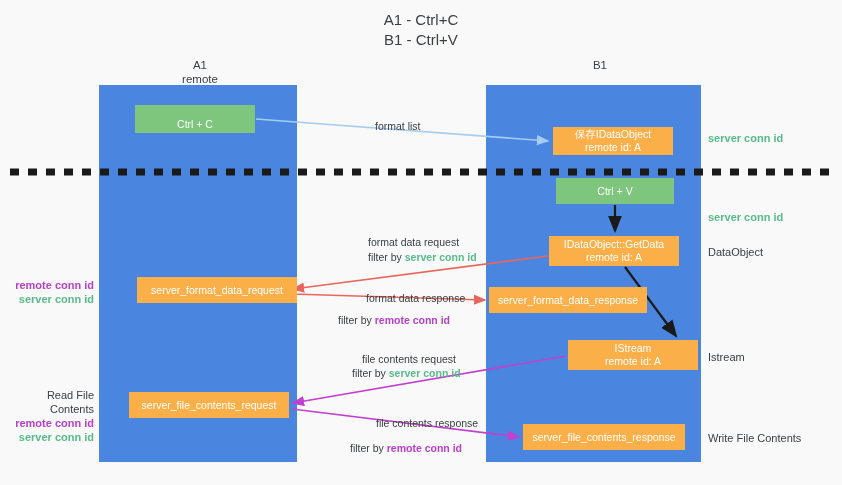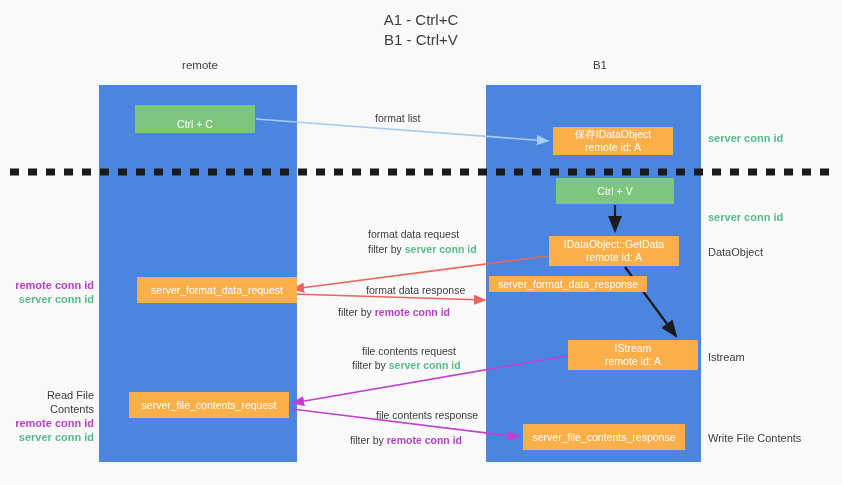--- a/index.html
+++ b/index.html
@@ -39,42 +39,42 @@
   }
   .box.green{background:#7ec67e;}
   .box.orange{background:#fbaf49;}
 
   #box-ctrlc{left:135px;top:105px;width:120px;height:28px;justify-content:flex-end;}
   #box-ctrlv{left:556px;top:178px;width:118px;height:26px;}
   #box-save-idataobject{left:553px;top:127px;width:120px;height:28px;}
   #box-getdata{left:549px;top:236px;width:130px;height:30px;}
   #box-istream{left:568px;top:340px;width:130px;height:30px;}
   #box-fmt-req{left:137px;top:277px;width:160px;height:26px;}
-  #box-fmt-resp{left:489px;top:276px;width:158px;height:16px;}
+  #box-fmt-resp{left:489px;top:287px;width:158px;height:26px;}
   #box-file-req{left:129px;top:392px;width:160px;height:26px;}
   #box-file-resp{left:523px;top:424px;width:162px;height:26px;}
 
   
   .ann{font-size:11px;line-height:14px;}
   .ann.green-txt{color:#57bb8a;font-weight:bold;}
   .ann.dark{color:#3c4043;}
   #ann-serverconn-1{left:708px;top:131px;}
   #ann-serverconn-2{left:708px;top:210px;}
   #ann-dataobject{left:708px;top:245px;}
   #ann-istream{left:708px;top:350px;}
 
   
   .lann{font-size:11px;line-height:14px;text-align:right;width:94px;}
   .purple-txt{color:#b83fcb;font-weight:bold;}
   .green-txt2{color:#57bb8a;font-weight:bold;}
   #lann-1{left:0px;top:278px;}
 
   
   .mid-label{
-    font-size:10.5px;line-height:13px;color:#3c4043;white-space:nowrap;
+    font-size:10.5px;line-height:13px;color:#3c4043;white-space:nowrap;margin-top:8px;
   }
   .mid-label .g{color:#57bb8a;font-weight:bold;}
   .mid-label .p{color:#b83fcb;font-weight:bold;}
 
   #lbl-format-list{left:375px;top:112px;}
   #lbl-fmt-req{left:368px;top:228px;}
   #lbl-fmt-req2{left:368px;top:243px;}
   #lbl-fmt-resp{left:366px;top:284px;}
   #lbl-fmt-resp2{left:338px;top:306px;}
   #lbl-file-req{left:362px;top:345px;}
@@ -89,20 +89,21 @@
 <body>
 
 <div id="stage">
 
   <div class="abs" id="title">
     <div>A1 - Ctrl+C</div>
     <div>B1 - Ctrl+V</div>
   </div>
 
   <div class="abs col-head" id="head-a1">
+    <div>A1</div>
     <div>remote</div>
   </div>
   <div class="abs col-head" id="head-b1">
     <div>B1</div>
   </div>
 
   <div class="abs lane" id="lane-a1"></div>
   <div class="abs lane" id="lane-b1"></div>
 
   <svg id="overlay" viewBox="0 0 842 485">

